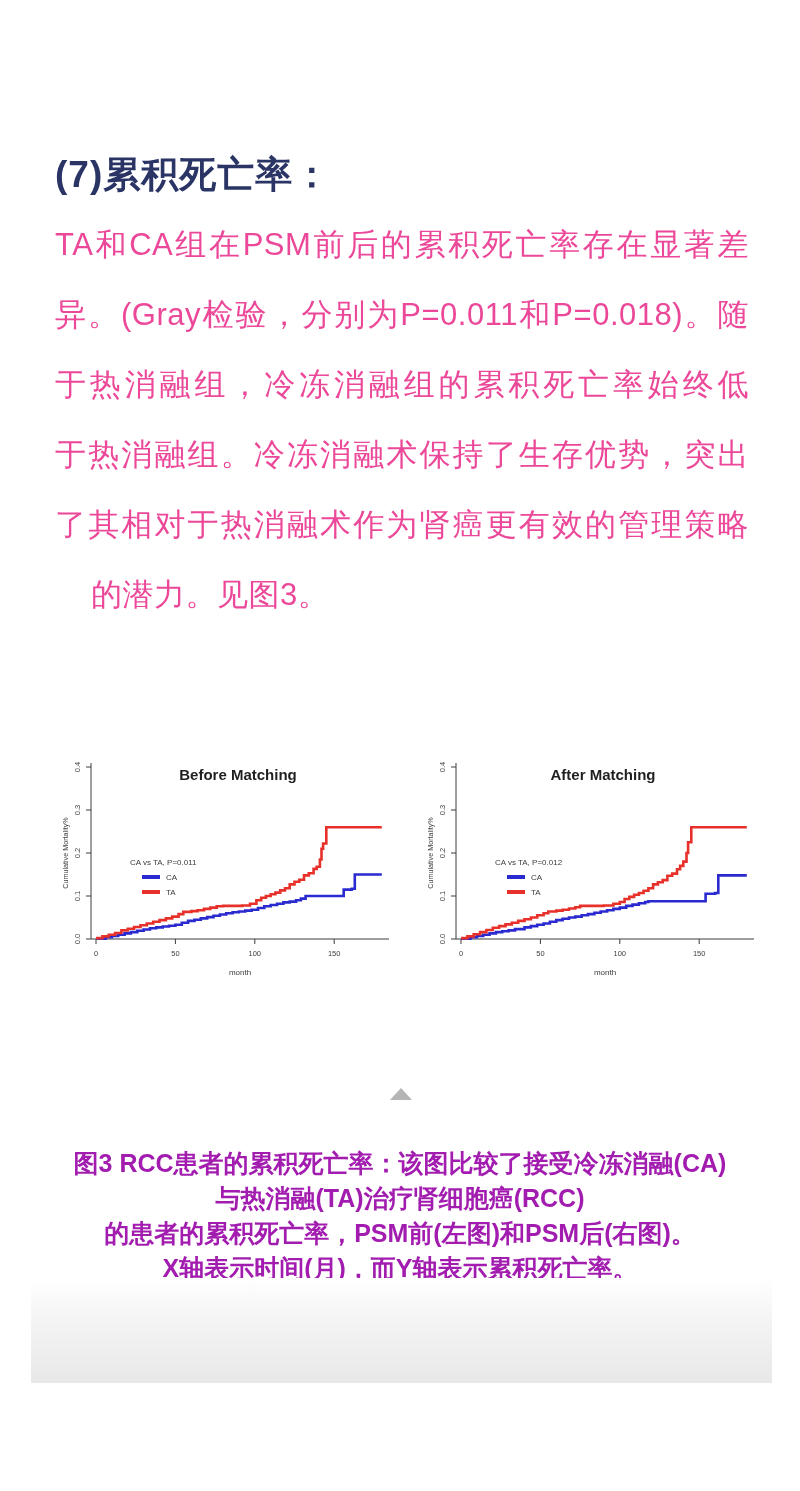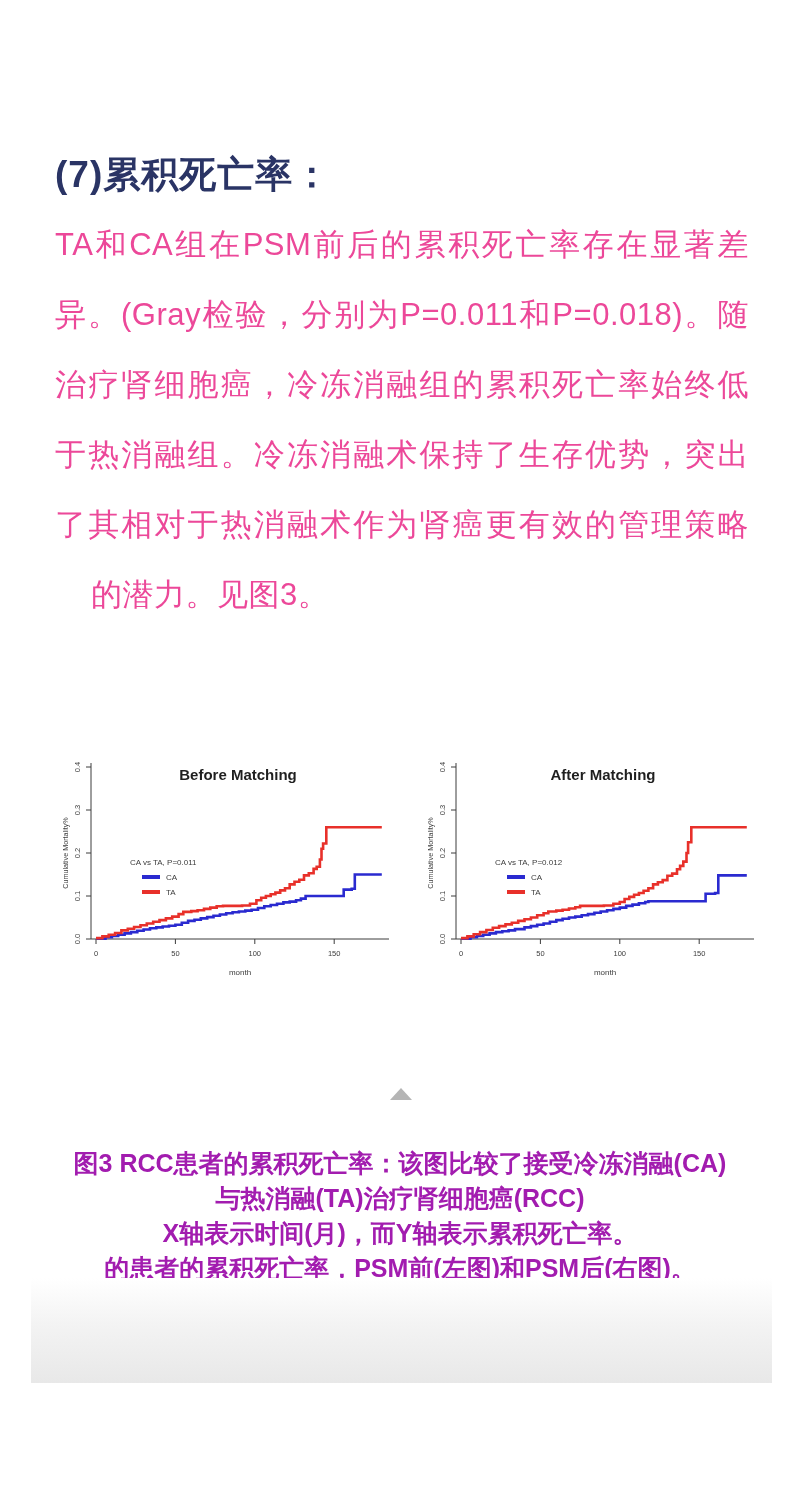--- a/index.html
+++ b/index.html
@@ -38,21 +38,21 @@
   }
 </style>
 </head>
 <body>
 
 <div class="heading">(7)累积死亡率：</div>
 
 <div class="paragraph">
   <div class="para-line">TA和CA组在PSM前后的累积死亡率存在显著差</div>
   <div class="para-line">异。(Gray检验，分别为P=0.011和P=0.018)。随</div>
-  <div class="para-line">治疗肾细胞癌，冷冻消融组的累积死亡率始终低</div>
+  <div class="para-line">于热消融组，冷冻消融组的累积死亡率始终低</div>
   <div class="para-line">于热消融组。冷冻消融术保持了生存优势，突出</div>
   <div class="para-line">了其相对于热消融术作为肾癌更有效的管理策略</div>
   <div class="para-line last">的潜力。见图3。</div>
 </div>
 
 <svg id="chart-0" class="chart" width="340" height="235" viewBox="0 0 340 235">
     <line x1="33" y1="10" x2="33" y2="186" stroke="#3c3c3c" stroke-width="1"></line>
     <line x1="33" y1="186" x2="331" y2="186" stroke="#3c3c3c" stroke-width="1"></line>
     <line x1="38" y1="186" x2="38" y2="191" stroke="#3c3c3c" stroke-width="1"></line>
     <text x="38" y="203" text-anchor="middle" font-size="7.5" fill="#3c3c3c">0</text>
@@ -115,17 +115,17 @@
     <text x="108" y="142" font-size="8" fill="#3c3c3c">TA</text>
     <path d="M 38.0 185.6 H 47.5 V 184.3 H 53.9 V 183.0 H 60.2 V 181.7 H 66.6 V 180.4 H 72.9 V 179.1 H 79.3 V 178.3 H 85.6 V 177.4 H 92.0 V 176.1 H 101.5 V 174.4 H 107.9 V 173.1 H 114.2 V 171.8 H 120.6 V 170.5 H 126.9 V 168.8 H 133.3 V 167.1 H 139.6 V 165.8 H 146.0 V 164.5 H 152.3 V 163.6 H 158.7 V 162.3 H 165.0 V 161.1 H 171.4 V 159.8 H 177.7 V 158.5 H 184.1 V 157.2 H 190.4 V 155.9 H 196.8 V 154.6 H 203.2 V 152.9 H 209.5 V 151.6 H 215.9 V 150.3 H 222.2 V 149.0 H 225.4 V 148.2 H 279.4 V 148.2 H 282.6 V 140.8 H 292.1 V 140.0 H 295.3 V 122.4 H 323.8 V 122.4" fill="none" stroke="#2a2ad0" stroke-width="2.6" stroke-linejoin="miter"></path>
     <path d="M 38.0 185.1 H 44.4 V 183.4 H 50.7 V 181.3 H 57.1 V 179.1 H 63.4 V 177.0 H 69.8 V 174.8 H 76.1 V 173.1 H 82.5 V 171.4 H 88.8 V 169.7 H 95.2 V 167.9 H 101.5 V 166.2 H 107.9 V 164.5 H 114.2 V 162.3 H 120.6 V 160.2 H 125.3 V 158.5 H 133.3 V 157.6 H 139.6 V 156.8 H 146.0 V 155.5 H 152.3 V 154.2 H 157.1 V 152.9 H 180.9 V 152.5 H 190.4 V 150.7 H 196.8 V 149.0 H 201.6 V 146.0 H 206.3 V 143.9 H 211.1 V 141.7 H 215.9 V 140.0 H 220.6 V 137.8 H 225.4 V 135.3 H 230.1 V 131.4 H 234.9 V 129.2 H 239.7 V 127.1 H 244.4 V 122.8 H 249.2 V 120.6 H 254.0 V 116.3 H 257.1 V 112.9 H 260.3 V 108.6 H 263.5 V 100.0 H 265.1 V 89.3 H 268.3 V 74.2 H 323.8 V 74.2" fill="none" stroke="#e8302a" stroke-width="2.6" stroke-linejoin="miter"></path>
   </svg>
 
 <div class="collapse-triangle"></div>
 
 <div class="caption">
   <div>图3 RCC患者的累积死亡率：该图比较了接受冷冻消融(CA)</div>
   <div>与热消融(TA)治疗肾细胞癌(RCC)</div>
+  <div>的患者的累积死亡率，PSM前(左图)和PSM后(右图)。</div>
   <div>X轴表示时间(月)，而Y轴表示累积死亡率。</div>
-  <div>的患者的累积死亡率，PSM前(左图)和PSM后(右图)。</div>
 </div>
 
 <div class="fade-block"></div>
 
 </body></html>

